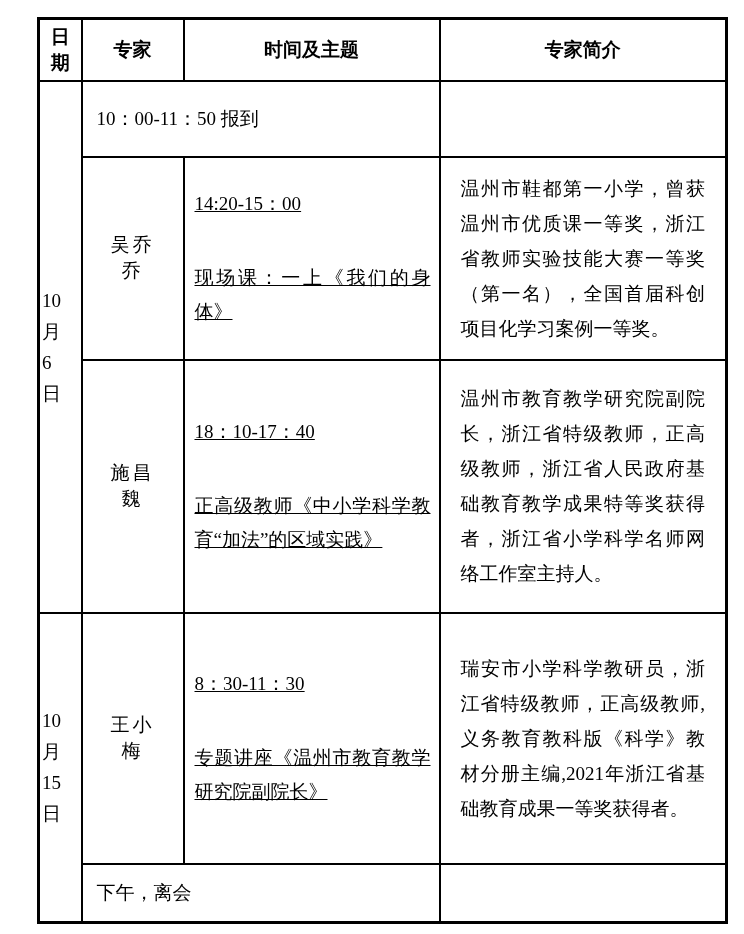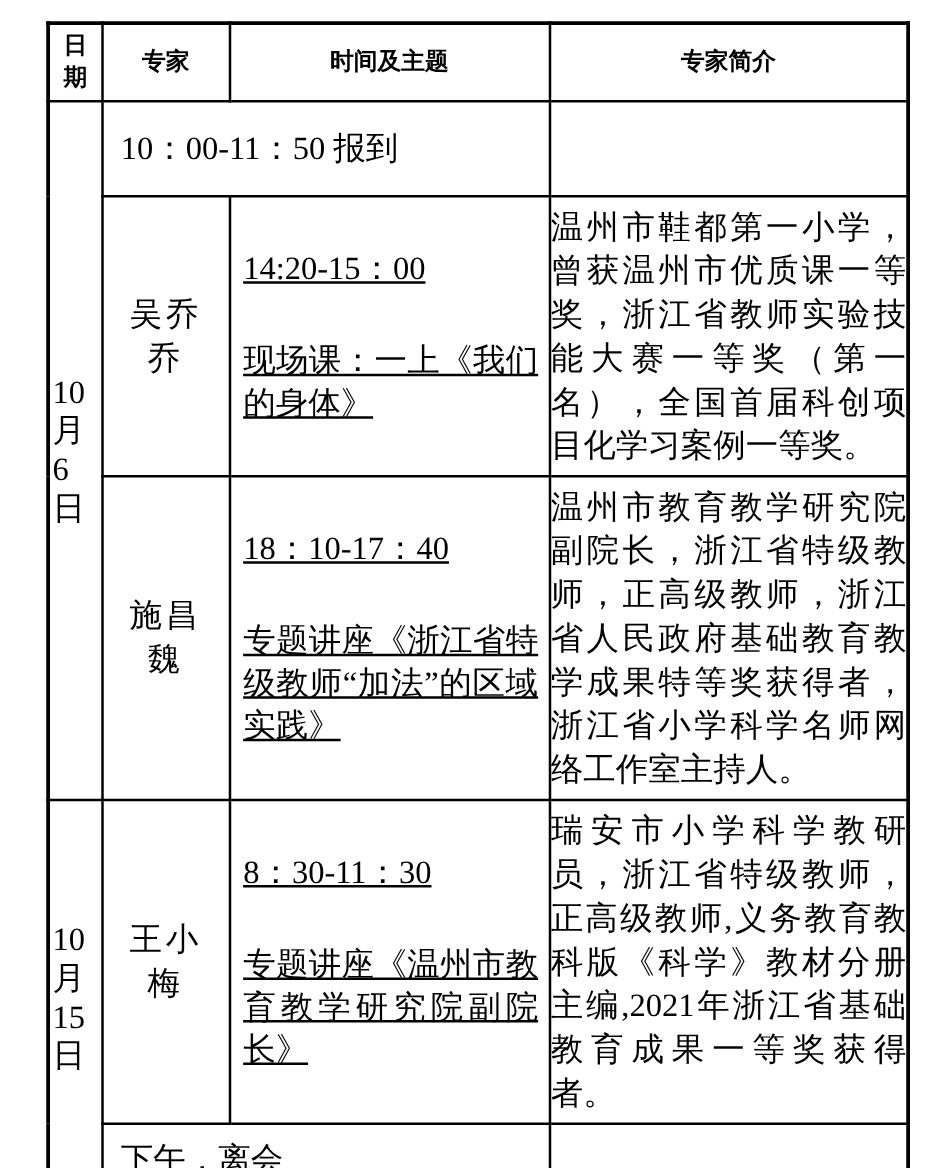--- a/index.html
+++ b/index.html
@@ -32,21 +32,21 @@
     font-family: "Liberation Sans", sans-serif;
     font-weight: bold;
     font-size: 19px;
     line-height: 26px;
     text-align: center;
     vertical-align: middle;
     padding: 2px;
   }
   td {
     font-family: "Liberation Serif", serif;
-    font-size: 26px;
+    font-size: 19px;
     vertical-align: middle;
   }
   td.date-cell {
     text-align: left;
     line-height: 31px;
     padding: 0 2px;
   }
   td.date-cell span { display: block; }
   td.expert-cell {
     text-align: center;
@@ -58,21 +58,21 @@
     line-height: 34px;
     text-align: left;
     text-decoration: underline;
   }
   td.timetopic-cell .topic {
     text-align: justify;
     text-justify: inter-character;
     margin-top: 40px;
   }
   td.profile-cell {
-    padding: 6px 0;
+    padding: 6px 20px;
     line-height: 35px;
     text-align: justify;
     text-justify: inter-character;
   }
   td.merged-cell {
     padding: 0 8px 0 14px;
     text-align: left;
     vertical-align: middle;
   }
   
@@ -119,21 +119,21 @@
           <div class="time">14:20-15：00</div>
           <div class="topic">现场课：一上《我们的身体》</div>
         </td>
         <td class="profile-cell">温州市鞋都第一小学，曾获温州市优质课一等奖，浙江省教师实验技能大赛一等奖（第一名），全国首届科创项目化学习案例一等奖。</td>
       </tr>
 
       <tr class="r-shi">
         <td class="expert-cell">施昌魏</td>
         <td class="timetopic-cell">
           <div class="time">18：10-17：40</div>
-          <div class="topic">专题讲座《浙江省特级教师“加法”的区域实践》</div>
+          <div class="topic">正高级教师《中小学科学教育“加法”的区域实践》</div>
         </td>
         <td class="profile-cell">温州市教育教学研究院副院长，浙江省特级教师，正高级教师，浙江省人民政府基础教育教学成果特等奖获得者，浙江省小学科学名师网络工作室主持人。</td>
       </tr>
 
       <tr class="r-wang">
         <td class="date-cell" rowspan="2">
           <span>10</span>
           <span>月</span>
           <span>15</span>
           <span>日</span>

